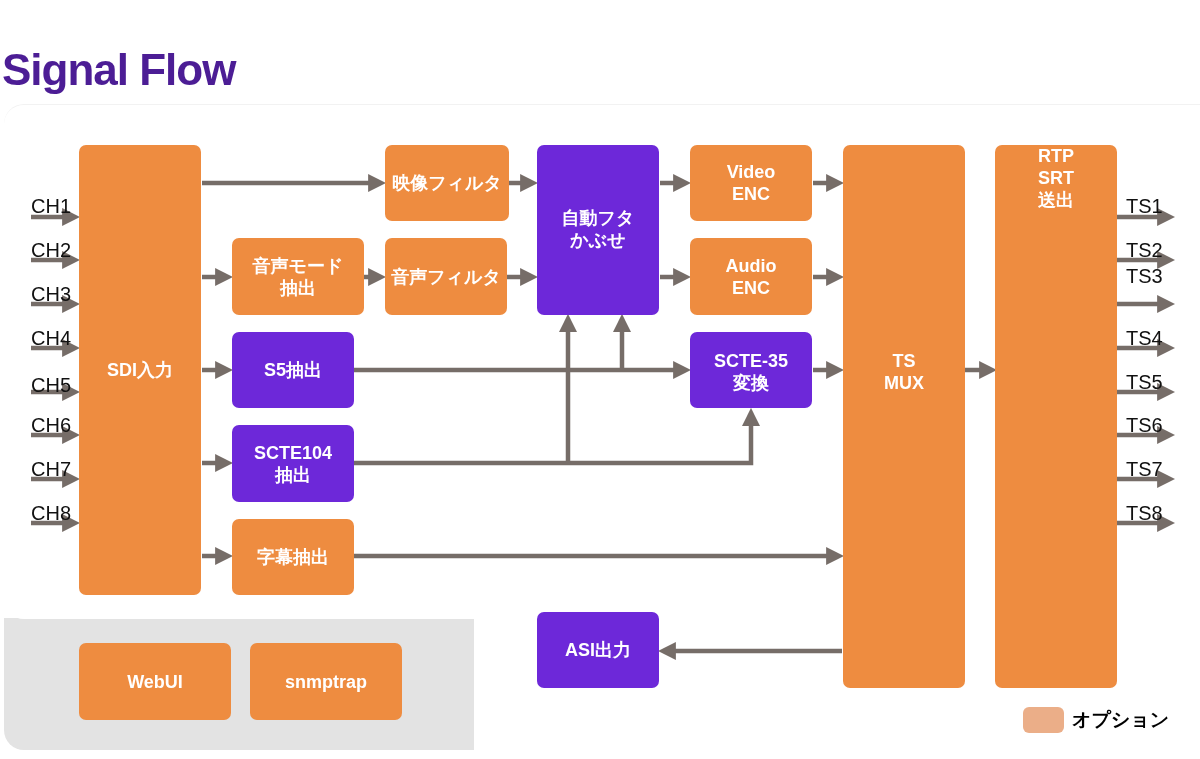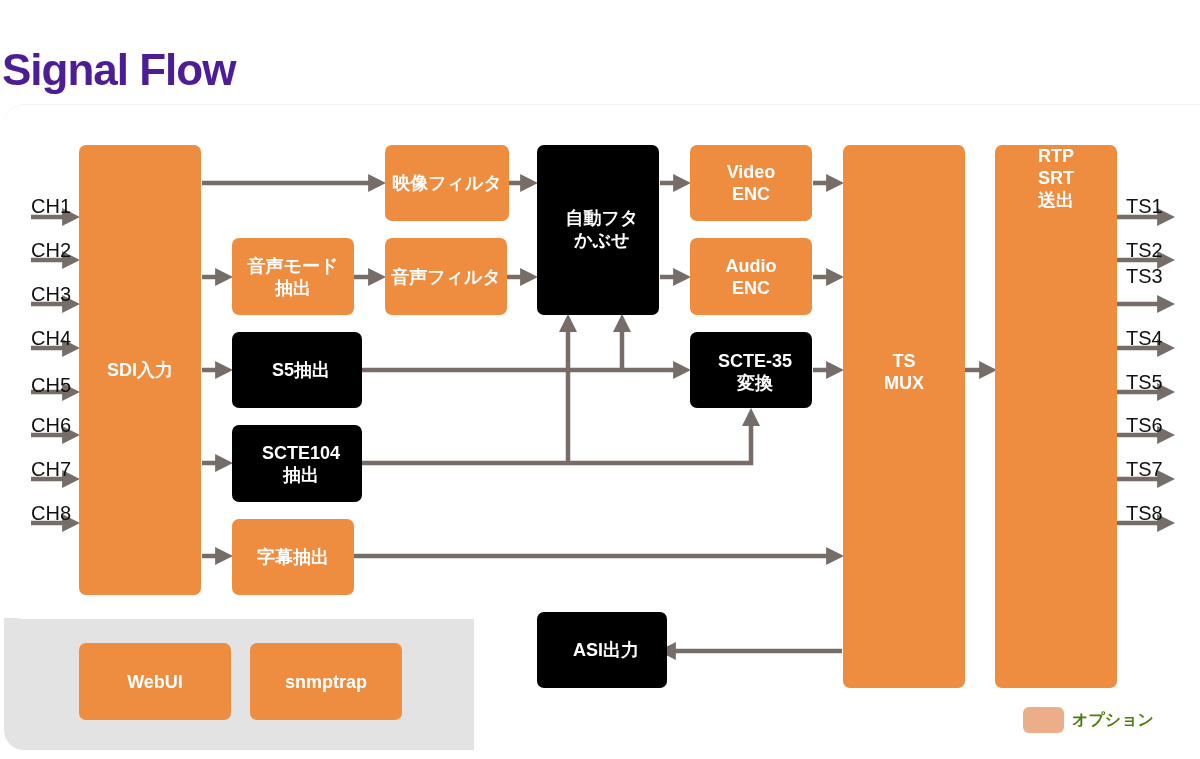--- a/index.html
+++ b/index.html
@@ -9,27 +9,27 @@
            color:#4c1d95; letter-spacing:-1px; line-height:60px; }
   .panel-gray { position:absolute; left:4px; top:618px; width:470px; height:132px;
                 background:#e3e3e3; border-radius:0 0 0 20px; }
   .panel-white { position:absolute; left:4px; top:104px; width:1196px; height:514px;
                  background:#fff; border-radius:20px 0 0 20px;
                  border-top:1px solid #f2f2f2; }
   .panel-white2 { position:absolute; left:474px; top:604px; width:726px; height:155px; background:#fff; }
   .box { position:absolute; background:#ee8c40; border-radius:7px; color:#fff;
          font-weight:700; display:flex; align-items:center; justify-content:center;
          text-align:center; font-size:18px; line-height:22px; white-space:pre-line; }
-  .box.opt { background:#000000;padding-left:8px; }
+  .box.opt { background:#6d28d9; }
   .lbl { position:absolute; font-size:20px; color:#111; font-family:"Liberation Sans",sans-serif; }
   svg.wires { position:absolute; left:0; top:0; }
   .legend-swatch { position:absolute; left:1023px; top:707px; width:41px; height:26px;
                    background:#ebae88; border-radius:6px; }
-  .legend-text { position:absolute; left:1072px; top:707px; font-size:16px; font-weight:700;
-                 color:#4d7c0f; line-height:26px; }
+  .legend-text { position:absolute; left:1072px; top:707px; font-size:19px; font-weight:700;
+                 color:#000000; line-height:26px; }
 </style>
 </head>
 <body>
 
 <div class="title">Signal Flow</div>
 
 <div class="panel-gray"></div>
 <div class="panel-white"></div>
 <div class="panel-white2"></div>
 
@@ -100,21 +100,21 @@
 <div class="lbl" style="left:1126px;top:239px">TS2</div>
 <div class="lbl" style="left:1126px;top:265px">TS3</div>
 <div class="lbl" style="left:1126px;top:327px">TS4</div>
 <div class="lbl" style="left:1126px;top:371px">TS5</div>
 <div class="lbl" style="left:1126px;top:414px">TS6</div>
 <div class="lbl" style="left:1126px;top:458px">TS7</div>
 <div class="lbl" style="left:1126px;top:502px">TS8</div>
 
 <div class="box" style="left:79px;top:145px;width:122px;height:450px">SDI入力</div>
 
-<div class="box" style="left:232px;top:238px;width:122px;height:77px">音声モード
+<div class="box" style="left:232px;top:238px;width:132px;height:77px">音声モード
 抽出</div>
 <div class="box opt" style="left:232px;top:332px;width:122px;height:76px">S5抽出</div>
 <div class="box opt" style="left:232px;top:425px;width:122px;height:77px">SCTE104
 抽出</div>
 <div class="box" style="left:232px;top:519px;width:122px;height:76px">字幕抽出</div>
 
 <div class="box" style="left:385px;top:145px;width:124px;height:76px">映像フィルタ</div>
 <div class="box" style="left:385px;top:238px;width:122px;height:77px">音声フィルタ</div>
 
 <div class="box opt" style="left:537px;top:145px;width:122px;height:170px;align-items:flex-start;padding-top:62px;box-sizing:border-box">自動フタ

